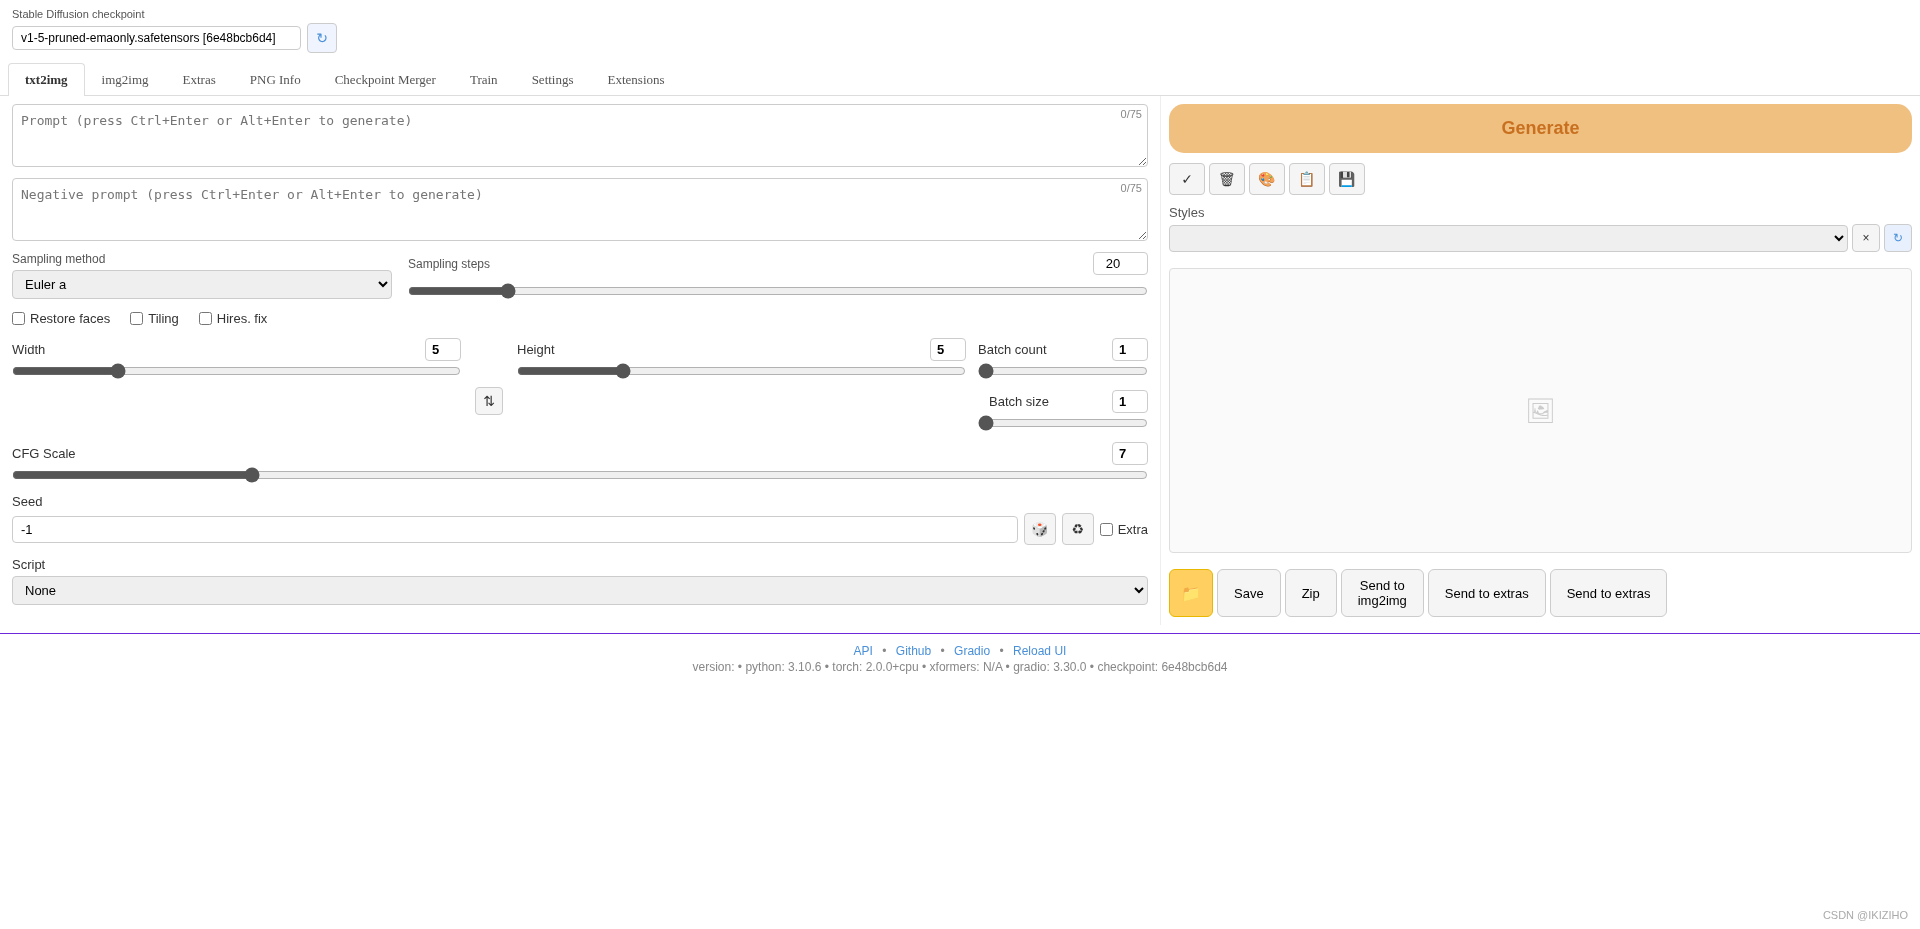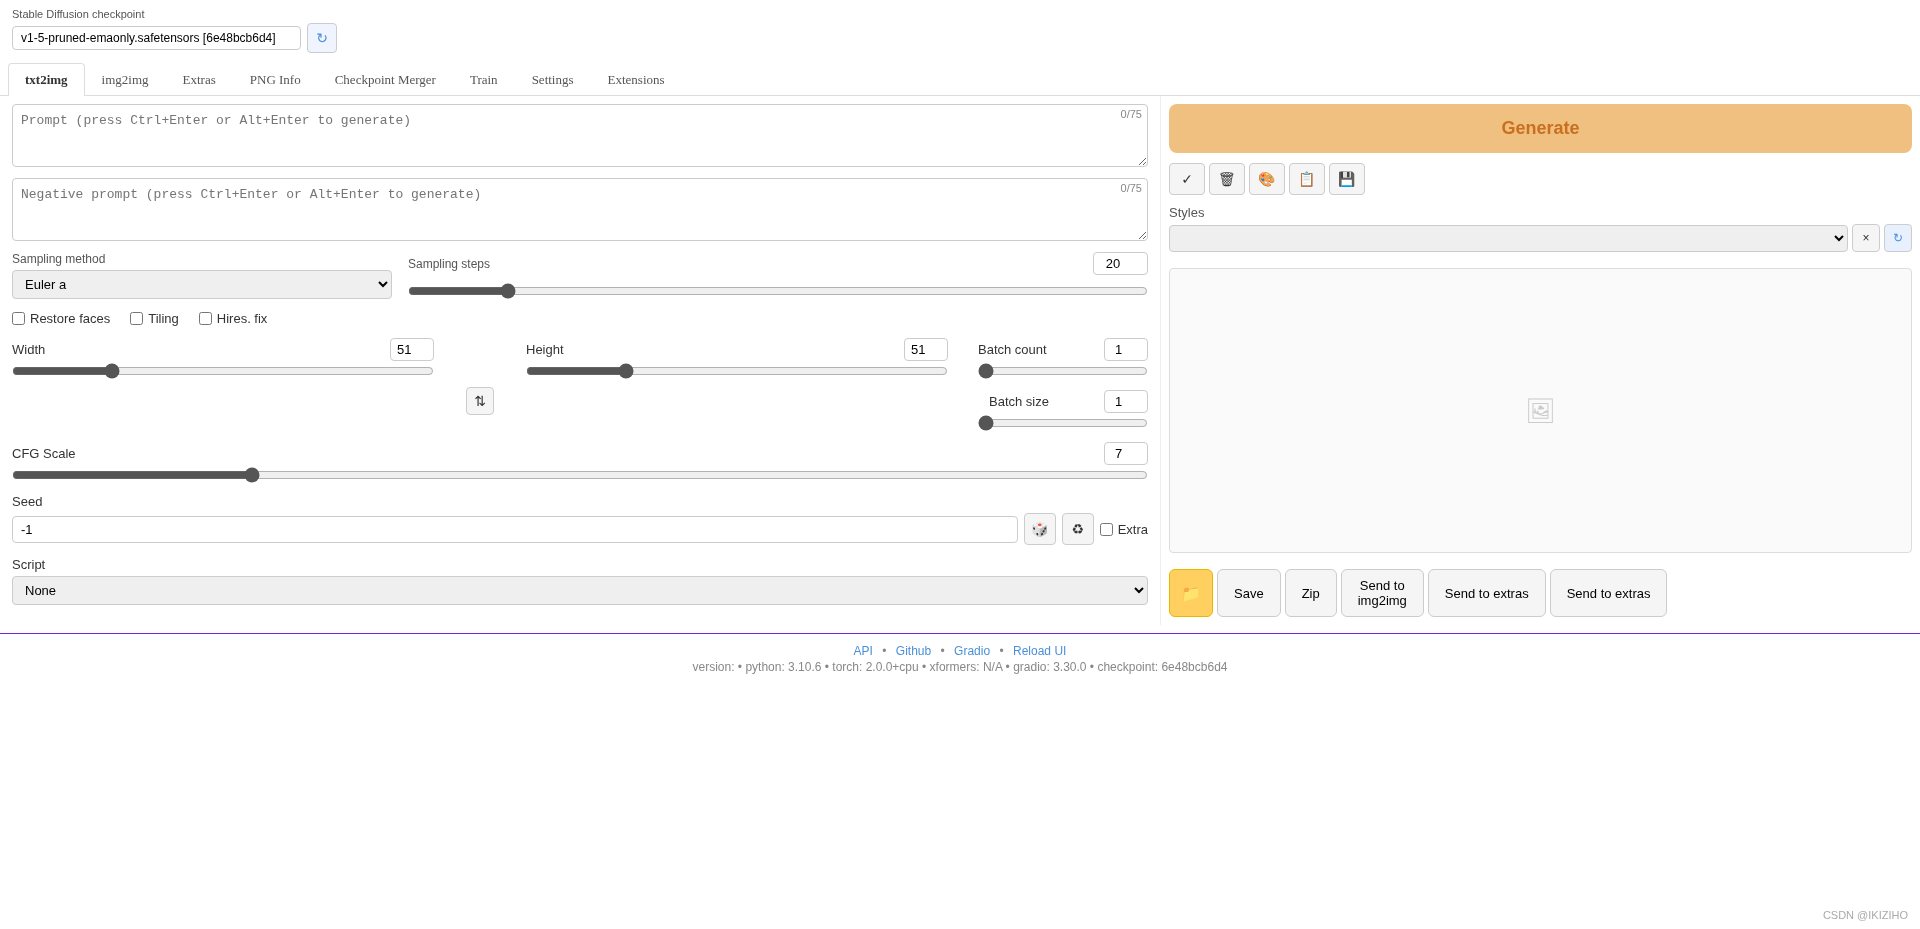--- a/index.html
+++ b/index.html
@@ -9,21 +9,21 @@
     .checkpoint-label { font-size: 11px; color: #555; margin-bottom: 3px; }
     .checkpoint-select { display: flex; align-items: center; gap: 6px; }
     .checkpoint-select select { padding: 4px 24px 4px 8px; border: 1px solid #ccc; border-radius: 4px; font-size: 12px; background: #fff; appearance: none; min-width: 220px; }
     .checkpoint-select .refresh-btn { width: 30px; height: 30px; border: 1px solid #ccc; border-radius: 4px; background: #f0f4ff; cursor: pointer; display: flex; align-items: center; justify-content: center; color: #4a90d9; font-size: 14px; }
 
     .tabs { display: flex; border-bottom: 1px solid #ddd; padding: 0 8px; margin-top: 2px; }
     .tab { padding: 8px 16px; cursor: pointer; font-size: 13px; color: #555; border: 1px solid transparent; border-bottom: none; margin-bottom: -1px; border-radius: 4px 4px 0 0; font-family: Liberation Serif, serif; }
     .tab.active { background: #fff; border-color: #ddd; color: #333; font-weight: 600; }
 
     .prompt-box { position: relative; margin-bottom: 8px; }
-    .prompt-box textarea { width: 100%; border: 1px solid #ccc; border-radius: 4px; padding: 8px; font-size: 13px; resize: vertical; min-height: 60px; color: #999; font-family: Liberation Mono, monospace; }
+    .prompt-box textarea { width: 100%; border: 1px solid #ccc; border-radius: 4px; padding: 8px; font-size: 13px; resize: vertical; min-height: 60px; color: #999; }
     .token-count { position: absolute; top: 4px; right: 6px; font-size: 11px; color: #888; }
 
     .controls-row { display: flex; gap: 16px; align-items: flex-start; margin-bottom: 12px; }
     .control-group { display: flex; flex-direction: column; gap: 4px; }
     .control-group label { font-size: 12px; color: #555; }
 
     .sampling-method { flex: 0 0 380px; }
     .sampling-method select { width: 100%; padding: 5px 8px; border: 1px solid #ccc; border-radius: 4px; font-size: 13px; }
 
     .sampling-steps { flex: 1; }
@@ -31,34 +31,34 @@
     .steps-input { width: 55px; padding: 3px 6px; border: 1px solid #ccc; border-radius: 4px; font-size: 13px; text-align: center; }
     .slider { width: 100%; accent-color: #555; }
 
     .checkboxes-row { display: flex; gap: 20px; align-items: center; margin-bottom: 12px; }
     .checkbox-item { display: flex; align-items: center; gap: 5px; font-size: 13px; cursor: pointer; }
     .checkbox-item input { cursor: pointer; }
     .swap-btn-col { display: flex; align-items: center; justify-content: center; width: 32px; margin-top: 30px; }
     .swap-btn { width: 28px; height: 28px; border: 1px solid #ccc; border-radius: 4px; background: #f5f5f5; cursor: pointer; display: flex; align-items: center; justify-content: center; font-size: 14px; }
 
     .param-row { display: flex; align-items: center; justify-content: space-between; margin-bottom: 2px; }
-    .param-input { width: 44px; padding: 3px 6px; border: 1px solid #ccc; border-radius: 4px; font-size: 13px; text-align: center; }
+    .param-input { width: 36px; padding: 3px 6px; border: 1px solid #ccc; border-radius: 4px; font-size: 13px; text-align: center; font-weight: bold; }
 
     .cfg-section { margin-bottom: 8px; }
     .seed-section { margin-bottom: 12px; }
     .seed-row { display: flex; gap: 6px; align-items: center; }
     .seed-input { flex: 1; padding: 5px 8px; border: 1px solid #ccc; border-radius: 4px; font-size: 13px; }
     .seed-btn { width: 32px; height: 32px; border: 1px solid #ccc; border-radius: 4px; background: #f5f5f5; cursor: pointer; display: flex; align-items: center; justify-content: center; font-size: 14px; }
     .extra-checkbox { display: flex; align-items: center; gap: 5px; font-size: 13px; }
 
     .script-section { margin-bottom: 12px; }
     .script-select { width: 100%; padding: 5px 8px; border: 1px solid #ccc; border-radius: 4px; font-size: 13px; }
 
     
-    .generate-btn { width: 100%; padding: 14px; background: #f0c080; border: none; border-radius: 8px; font-size: 18px; font-weight: 600; color: #c87020; cursor: pointer; margin-bottom: 10px; }
+    .generate-btn { width: 100%; padding: 14px; background: #f0c080; border: none; border-radius: 15px; font-size: 18px; font-weight: 600; color: #c87020; cursor: pointer; margin-bottom: 10px; }
 
     .action-icons { display: flex; gap: 4px; margin-bottom: 10px; }
     .action-icon { width: 36px; height: 32px; border: 1px solid #ccc; border-radius: 4px; background: #f5f5f5; cursor: pointer; display: flex; align-items: center; justify-content: center; font-size: 14px; }
 
     .styles-label { font-size: 13px; color: #555; margin-bottom: 4px; }
     .styles-row { display: flex; gap: 4px; align-items: center; }
     .styles-select { flex: 1; padding: 4px 8px; border: 1px solid #ccc; border-radius: 4px; font-size: 13px; }
     .styles-clear { width: 28px; height: 28px; border: 1px solid #ccc; border-radius: 4px; background: #f5f5f5; cursor: pointer; display: flex; align-items: center; justify-content: center; font-size: 12px; }
     .styles-refresh { width: 28px; height: 28px; border: 1px solid #ccc; border-radius: 4px; background: #e8f0fe; cursor: pointer; display: flex; align-items: center; justify-content: center; font-size: 12px; color: #4a90d9; }
     .output-placeholder { color: #ccc; font-size: 24px; }
@@ -138,21 +138,21 @@
         <label class="checkbox-item">
           <input type="checkbox" style="">
           <span>Tiling</span>
         </label>
         <label class="checkbox-item">
           <input type="checkbox" style="">
           <span>Hires. fix</span>
         </label>
       </div>
 
-      <div style="display:flex; gap:30px; margin-bottom:8px;">
+      <div style="display:flex; gap:12px; margin-bottom:8px;">
 
         <div style="flex:1;">
           <div class="param-row">
             <span>Width</span>
             <input type="number" class="param-input" value="512" style="">
           </div>
           <input type="range" class="slider" min="64" max="2048" step="8" value="512" style="">
         </div>
 
         <div class="swap-btn-col">

